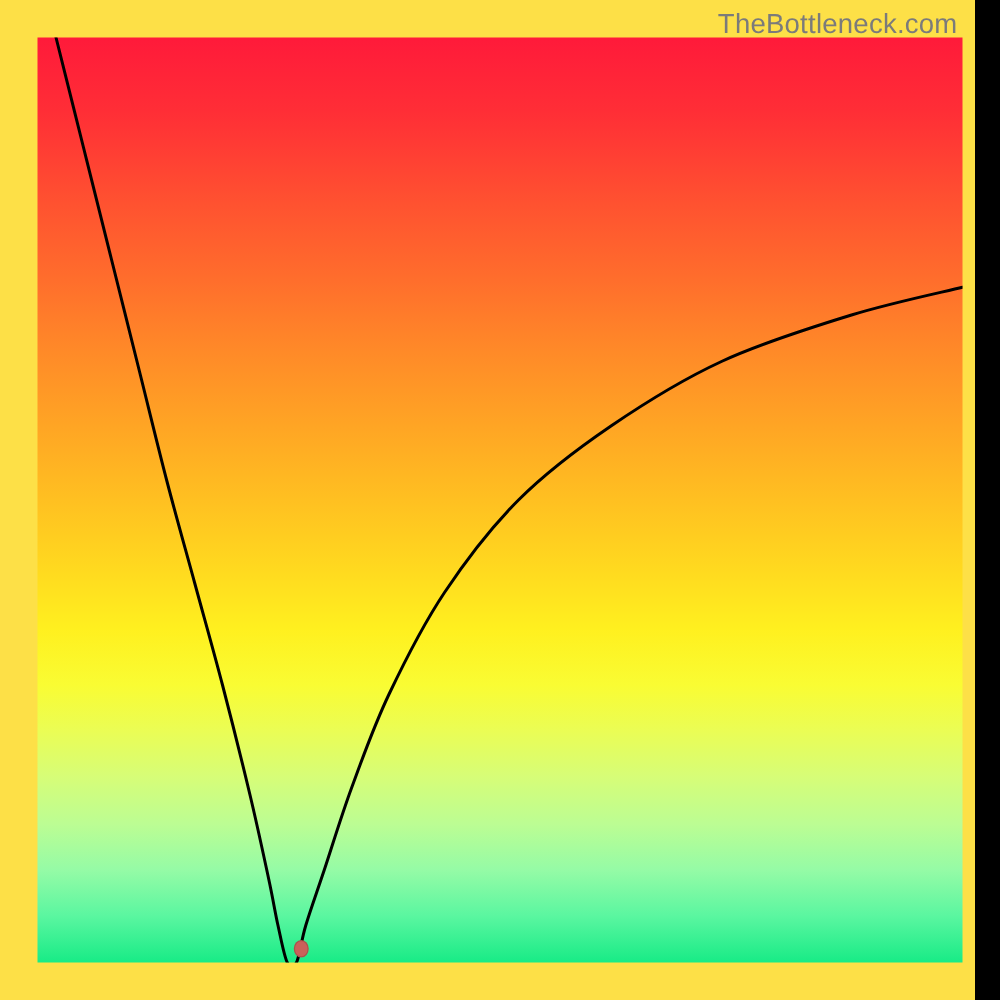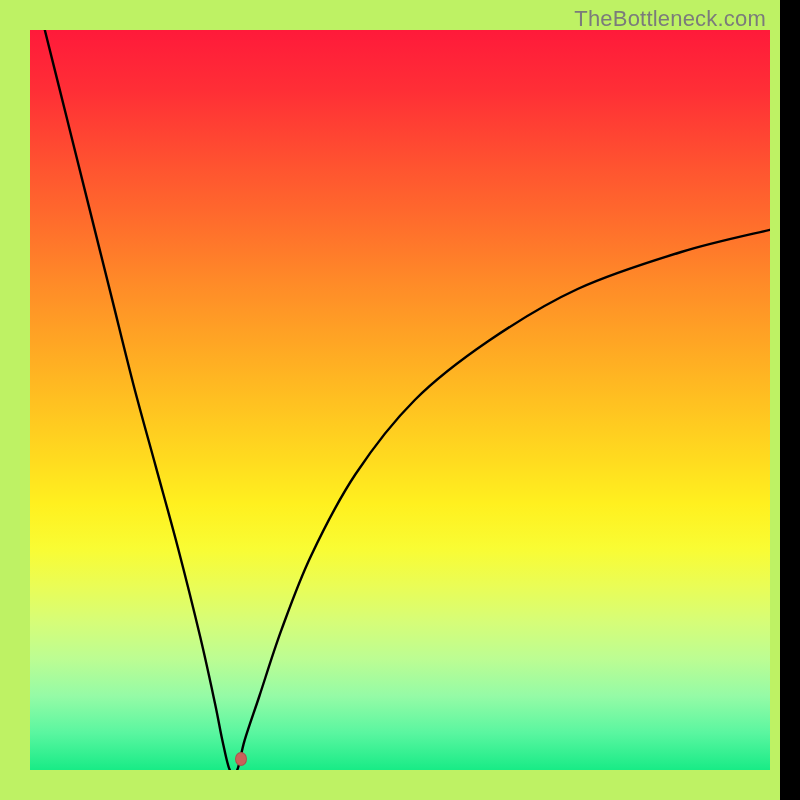--- a/index.html
+++ b/index.html
@@ -8,21 +8,21 @@
     width: 800px;
     height: 800px;
     overflow: hidden;
     background: #000;
     font-family: Arial, Helvetica, sans-serif;
   }
   .frame {
     position: relative;
     width: 780px;
     height: 800px;
-    background: #bef264;
+    background: #fde047;
   }
   .plot-area {
     position: absolute;
     left: 30px;
     top: 30px;
     width: 740px;
     height: 740px;
     
     background: linear-gradient(to bottom,
       #ff1a3a 0%,

